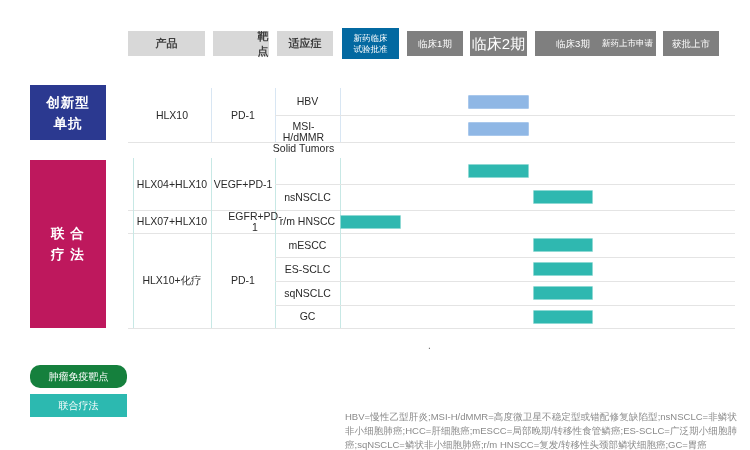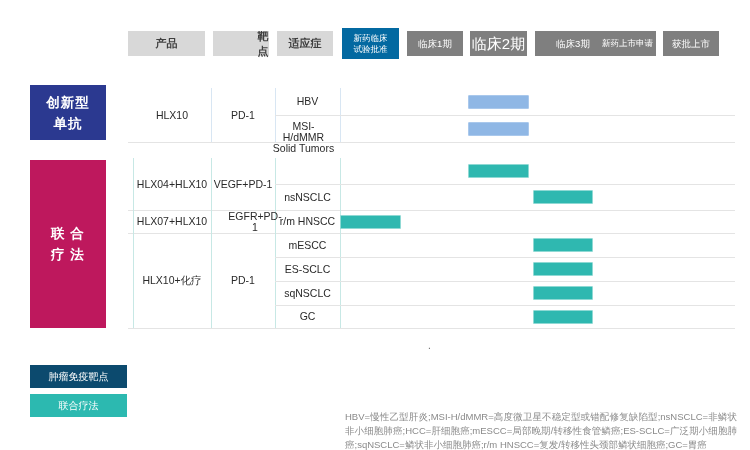--- a/index.html
+++ b/index.html
@@ -86,15 +86,15 @@
     <div class="abs cell-text" style="left: 276px; top: 210px; width: 63px; height: 23px; text-align: right;">r/m HNSCC</div>
     <div class="abs bar" style="left: 340px; top: 215px; width: 61px; height: 14px; background: rgb(47, 184, 176); border: 1px solid rgb(143, 217, 212);"></div>
     <div class="abs cell-text" style="left: 276px; top: 233px; width: 63px; height: 24px;">mESCC</div>
     <div class="abs bar" style="left: 533px; top: 238px; width: 60px; height: 14px; background: rgb(47, 184, 176); border: 1px solid rgb(143, 217, 212);"></div>
     <div class="abs cell-text" style="left: 276px; top: 257px; width: 63px; height: 24px;">ES-SCLC</div>
     <div class="abs bar" style="left: 533px; top: 262px; width: 60px; height: 14px; background: rgb(47, 184, 176); border: 1px solid rgb(143, 217, 212);"></div>
     <div class="abs cell-text" style="left: 276px; top: 281px; width: 63px; height: 24px;">sqNSCLC</div>
     <div class="abs bar" style="left: 533px; top: 286px; width: 60px; height: 14px; background: rgb(47, 184, 176); border: 1px solid rgb(143, 217, 212);"></div>
     <div class="abs cell-text" style="left: 276px; top: 305px; width: 63px; height: 23px;">GC</div>
     <div class="abs bar" style="left: 533px; top: 310px; width: 60px; height: 14px; background: rgb(47, 184, 176); border: 1px solid rgb(143, 217, 212);"></div>
-    <div class="abs legend-box" style="left: 30px; top: 365px; width: 97px; height: 23px; background: #0c4a6e;">肿瘤免疫靶点</div>
+    <div class="abs legend-box" style="left: 30px; top: 365px; width: 97px; height: 23px; background: #15803d; border-radius: 10px;">肿瘤免疫靶点</div>
     <div class="abs legend-box" style="left: 30px; top: 394px; width: 97px; height: 23px; background: rgb(44, 185, 176);">联合疗法</div>
   </div>
 
 </body></html>

